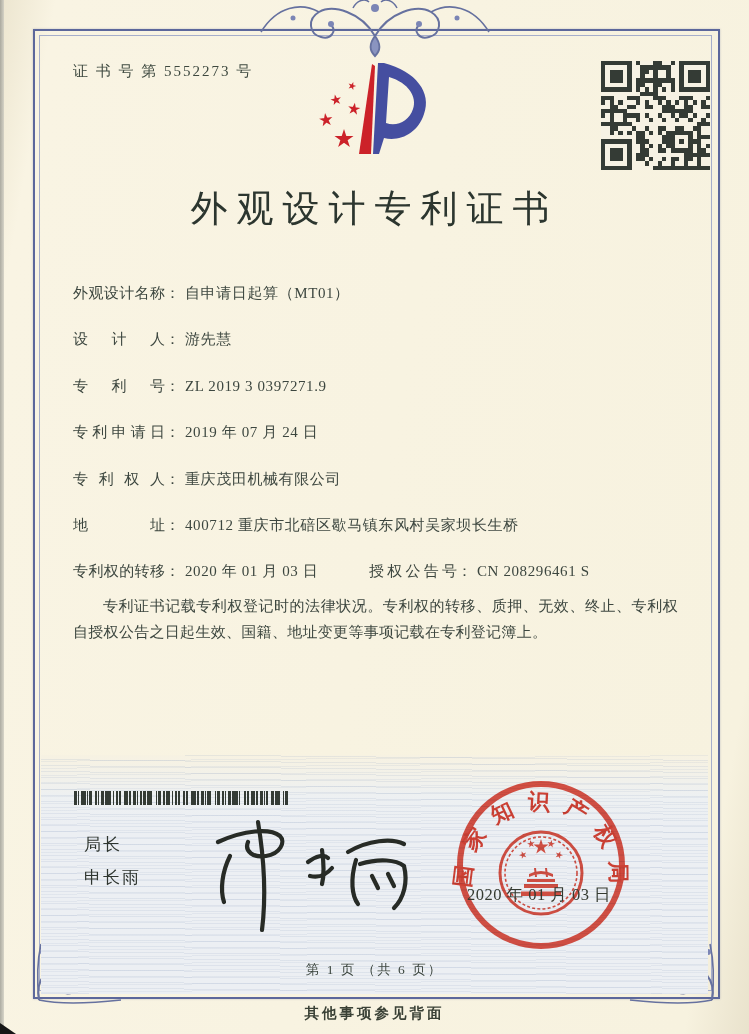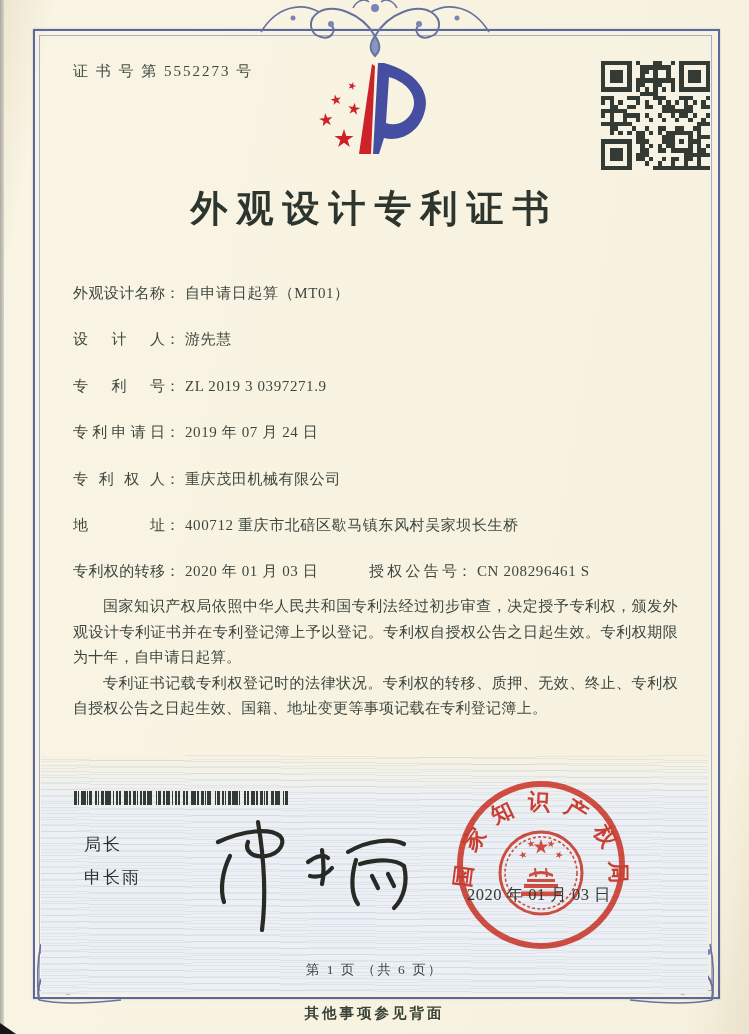--- a/index.html
+++ b/index.html
@@ -19,21 +19,21 @@
   .flourish{position:absolute;bottom:28px;}
   .flourish.left{left:33px;}
   .flourish.right{right:31px;transform:scaleX(-1);}
   
   .cert-no{position:absolute;left:73px;top:62px;font-size:15px;letter-spacing:2px;color:#3d483f;}
   .logo{position:absolute;left:310px;top:50px;}
   .qr{position:absolute;left:601px;top:61px;width:109px;height:109px;display:grid;
       grid-template-columns:repeat(25,1fr);grid-template-rows:repeat(25,1fr);background:#f6f2e4;}
   .qr div{width:100%;height:100%;}
   .title{position:absolute;top:184px;left:0;width:100%;text-align:center;font-size:37px;
-      font-weight:bold;letter-spacing:9px;color:#2c362f;}
+      font-weight:normal;letter-spacing:9px;color:#2c362f;}
   
   .fields{position:absolute;left:73px;top:283px;width:606px;font-size:15px;color:#3c463f;}
   .f-row{position:relative;height:46.4px;line-height:20px;}
   .f-label{display:inline-block;width:92px;text-align:justify;text-align-last:justify;vertical-align:top;}
   .f-colon{display:inline-block;vertical-align:top;}
   .f-value{display:inline-block;vertical-align:top;padding-left:5px;letter-spacing:.6px;max-width:480px;}
   .group2{position:absolute;left:296px;top:0;}
   .group2 .f-label{width:88px;}
   
   .paras{position:absolute;left:73px;top:594px;width:605px;font-size:15px;line-height:25.5px;
@@ -781,21 +781,20 @@
     </div>
     <div class="f-row">
       <span class="f-label">专利权的转移</span><span class="f-colon">：</span><span class="f-value">2020 年 01 月 03 日</span>
       <span class="group2">
         <span class="f-label">授权公告号</span><span class="f-colon">：</span><span class="f-value">CN 208296461 S</span>
       </span>
     </div>
   </div>
 
   <div class="paras">
-    <p>国家知识产权局依照中华人民共和国专利法经过初步审查，决定授予专利权，颁发外观设计专利证书并在专利登记簿上予以登记。专利权自授权公告之日起生效。专利权期限为十年，自申请日起算。</p>
     <p>专利证书记载专利权登记时的法律状况。专利权的转移、质押、无效、终止、专利权自授权公告之日起生效、国籍、地址变更等事项记载在专利登记簿上。</p>
   </div>
 
   <div class="band"></div>
 
   <div class="barcode" id="barcode"><i style="width: 2.8px; background: rgb(52, 59, 53); margin-right: 1.1px;"></i><i style="width: 1.4px; background: rgb(52, 59, 53); margin-right: 2.2px;"></i><i style="width: 4.2px; background: rgb(52, 59, 53); margin-right: 1.1px;"></i><i style="width: 1.4px; background: rgb(52, 59, 53); margin-right: 1.1px;"></i><i style="width: 2.8px; background: rgb(52, 59, 53); margin-right: 3.3px;"></i><i style="width: 1.4px; background: rgb(52, 59, 53); margin-right: 1.1px;"></i><i style="width: 1.4px; background: rgb(52, 59, 53); margin-right: 2.2px;"></i><i style="width: 2.8px; background: rgb(52, 59, 53); margin-right: 1.1px;"></i><i style="width: 5.6px; background: rgb(52, 59, 53); margin-right: 2.2px;"></i><i style="width: 1.4px; background: rgb(52, 59, 53); margin-right: 1.1px;"></i><i style="width: 2.8px; background: rgb(52, 59, 53); margin-right: 1.1px;"></i><i style="width: 1.4px; background: rgb(52, 59, 53); margin-right: 3.3px;"></i><i style="width: 4.2px; background: rgb(52, 59, 53); margin-right: 1.1px;"></i><i style="width: 1.4px; background: rgb(52, 59, 53); margin-right: 2.2px;"></i><i style="width: 2.8px; background: rgb(52, 59, 53); margin-right: 1.1px;"></i><i style="width: 1.4px; background: rgb(52, 59, 53); margin-right: 2.2px;"></i><i style="width: 1.4px; background: rgb(52, 59, 53); margin-right: 1.1px;"></i><i style="width: 2.8px; background: rgb(52, 59, 53); margin-right: 1.1px;"></i><i style="width: 5.6px; background: rgb(52, 59, 53); margin-right: 3.3px;"></i><i style="width: 1.4px; background: rgb(52, 59, 53); margin-right: 1.1px;"></i><i style="width: 2.8px; background: rgb(52, 59, 53); margin-right: 2.2px;"></i><i style="width: 1.4px; background: rgb(52, 59, 53); margin-right: 1.1px;"></i><i style="width: 4.2px; background: rgb(52, 59, 53); margin-right: 2.2px;"></i><i style="width: 1.4px; background: rgb(52, 59, 53); margin-right: 1.1px;"></i><i style="width: 2.8px; background: rgb(52, 59, 53); margin-right: 1.1px;"></i><i style="width: 1.4px; background: rgb(52, 59, 53); margin-right: 3.3px;"></i><i style="width: 1.4px; background: rgb(52, 59, 53); margin-right: 1.1px;"></i><i style="width: 2.8px; background: rgb(52, 59, 53); margin-right: 2.2px;"></i><i style="width: 5.6px; background: rgb(52, 59, 53); margin-right: 1.1px;"></i><i style="width: 1.4px; background: rgb(52, 59, 53); margin-right: 2.2px;"></i><i style="width: 2.8px; background: rgb(52, 59, 53); margin-right: 1.1px;"></i><i style="width: 1.4px; background: rgb(52, 59, 53); margin-right: 1.1px;"></i><i style="width: 4.2px; background: rgb(52, 59, 53); margin-right: 3.3px;"></i><i style="width: 1.4px; background: rgb(52, 59, 53); margin-right: 1.1px;"></i><i style="width: 2.8px; background: rgb(52, 59, 53); margin-right: 2.2px;"></i><i style="width: 1.4px; background: rgb(52, 59, 53); margin-right: 1.1px;"></i><i style="width: 1.4px; background: rgb(52, 59, 53); margin-right: 2.2px;"></i><i style="width: 2.8px; background: rgb(52, 59, 53); margin-right: 1.1px;"></i><i style="width: 5.6px; background: rgb(52, 59, 53); margin-right: 1.1px;"></i><i style="width: 1.4px; background: rgb(52, 59, 53); margin-right: 3.3px;"></i><i style="width: 2.8px; background: rgb(52, 59, 53); margin-right: 1.1px;"></i><i style="width: 1.4px; background: rgb(52, 59, 53); margin-right: 2.2px;"></i><i style="width: 4.2px; background: rgb(52, 59, 53); margin-right: 1.1px;"></i><i style="width: 1.4px; background: rgb(52, 59, 53); margin-right: 2.2px;"></i><i style="width: 2.8px; background: rgb(52, 59, 53); margin-right: 1.1px;"></i><i style="width: 1.4px; background: rgb(52, 59, 53); margin-right: 1.1px;"></i><i style="width: 1.4px; background: rgb(52, 59, 53); margin-right: 3.3px;"></i><i style="width: 2.8px; background: rgb(52, 59, 53); margin-right: 1.1px;"></i><i style="width: 5.6px; background: rgb(52, 59, 53); margin-right: 2.2px;"></i><i style="width: 1.4px; background: rgb(52, 59, 53); margin-right: 1.1px;"></i><i style="width: 2.8px; background: rgb(52, 59, 53); margin-right: 2.2px;"></i></div>
 
   <div class="director-title">局长</div>
   <div class="director-name">申长雨</div>
 

